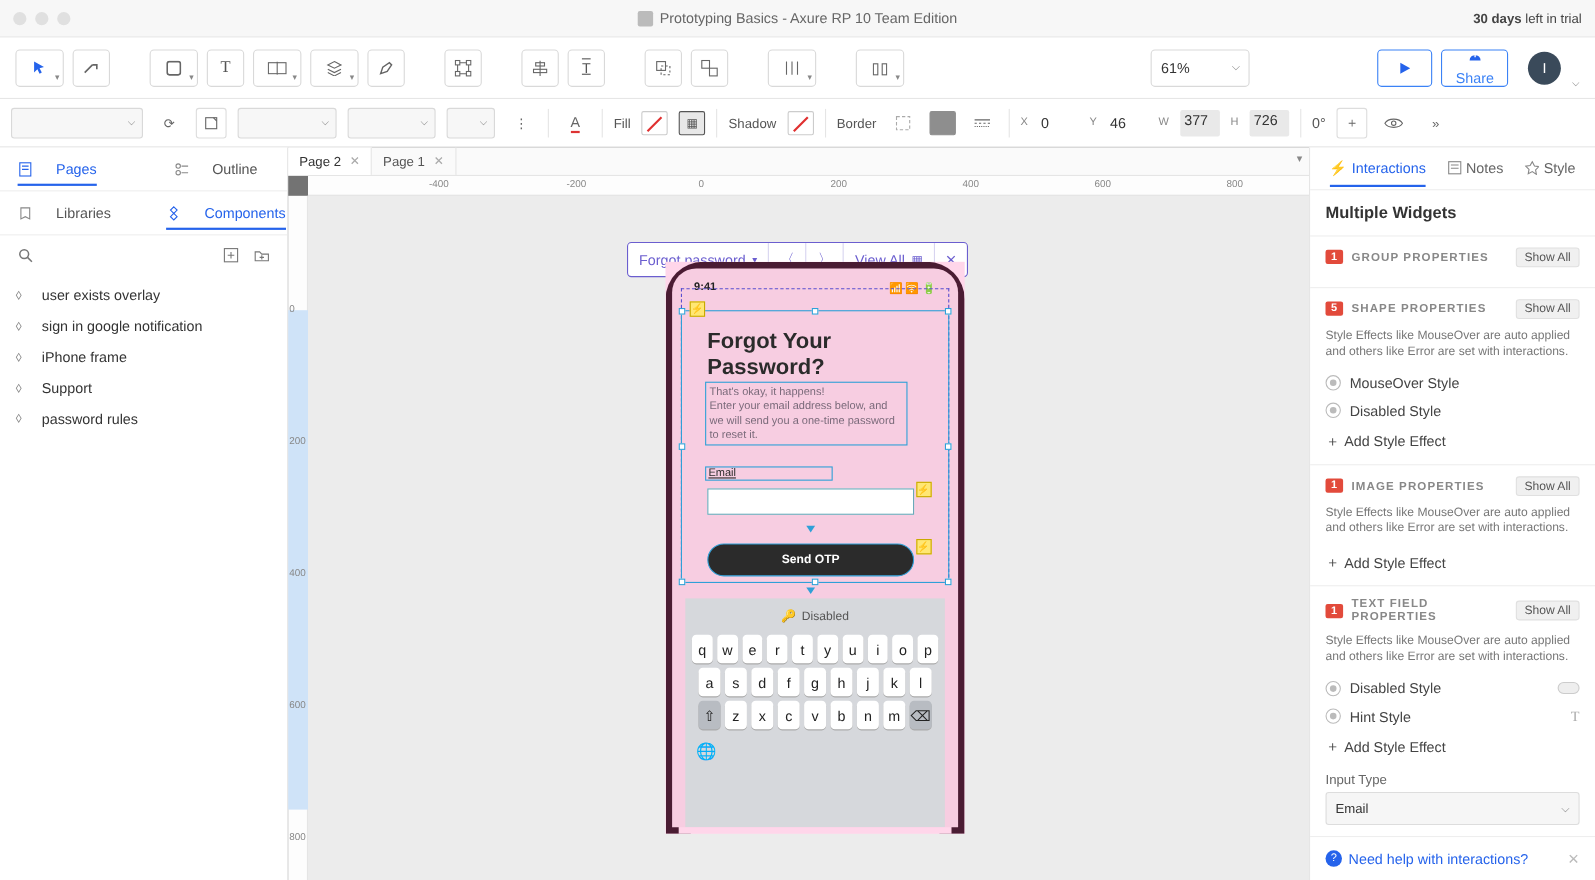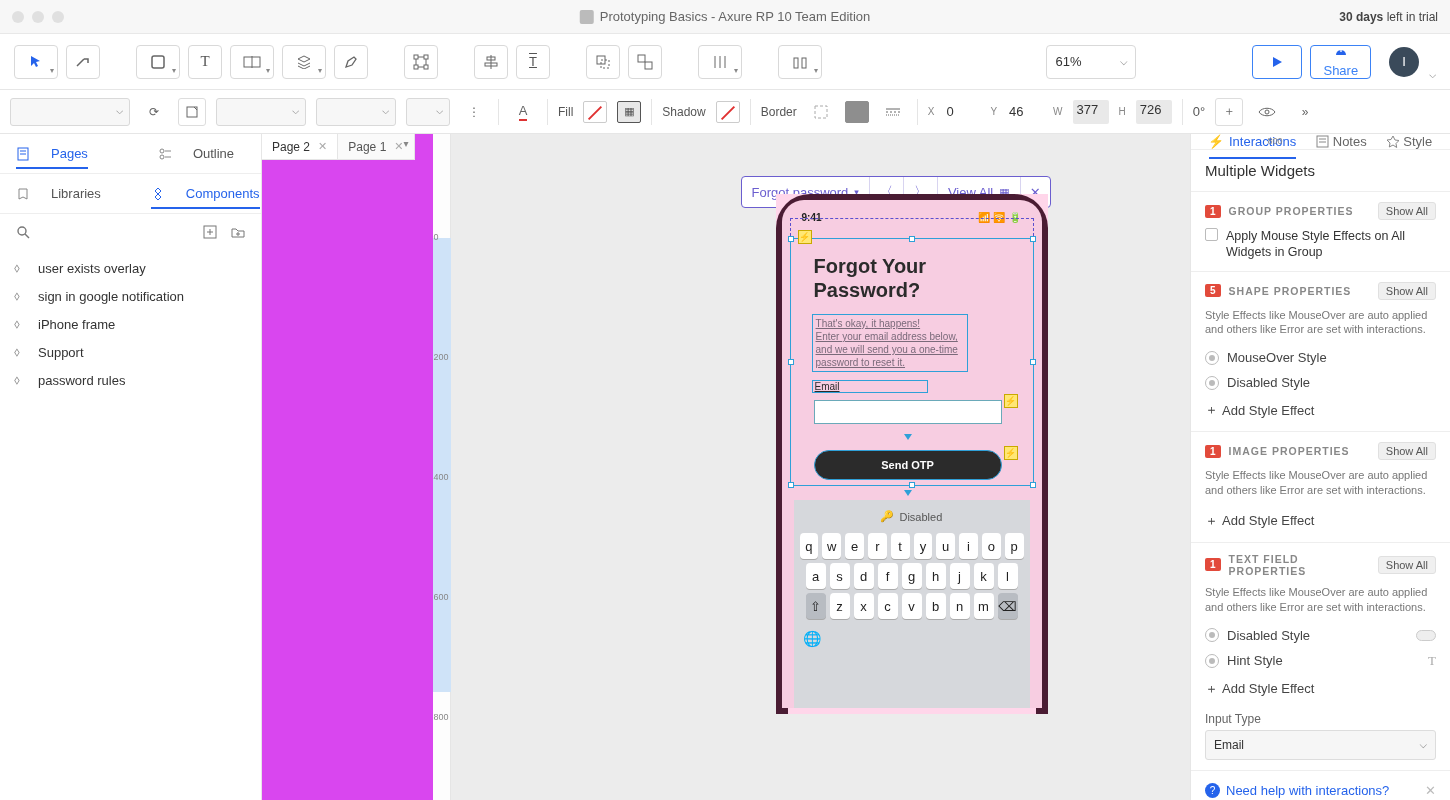--- a/index.html
+++ b/index.html
@@ -52,21 +52,21 @@
 .lp-tab.active { color:#2563eb; border-bottom: 2px solid #2563eb; padding-bottom:6px; margin-bottom:-8px;}
 .lp-tabs2 { height: 40px; display:flex; align-items:center; padding: 0 16px; gap: 50px; border-bottom: 1px solid #eee;}
 .lp-search { height: 36px; display:flex; align-items:center; padding: 0 14px; gap: 10px; justify-content: space-between; }
 .lp-search .srow { display:flex; gap:10px; }
 .lp-search .sico { width: 18px; height: 18px; display:flex; align-items:center; justify-content:center; color:#666; cursor:pointer;}
 .comp-list { padding: 4px 0;}
 .comp-item { height: 28px; display:flex; align-items:center; gap:8px; padding: 0 14px; font-size:13px; color:#333; cursor:pointer;}
 .comp-item .ci-icon { width: 16px; color:#888; }
 
 
-.center { flex: 1; display:flex; background:#d946ef; position:relative; }
+.center { flex: 1; display:flex; flex-direction:column; background:#737373; position:relative; }
 .tabbar { height: 26px; border-bottom: 1px solid #e5e5e5; display:flex; align-items:stretch; position:relative; background:#fafafa;}
 .filetab { display:flex; align-items:center; gap:8px; padding: 0 10px; font-size:12px; color:#555; border-right:1px solid #e5e5e5; cursor:pointer;}
 .filetab.active { background:#fff; color:#333; }
 .filetab .x { color:#aaa; font-size:11px; }
 .tabbar .tabcaret { position:absolute; right:6px; top:4px; color:#888; font-size:10px;}
 .ruler-h { height: 18px; background:#fdfdfd; border-bottom:1px solid #e5e5e5; position:relative; font-size:9px; color:#888; margin-left:18px;}
 .ruler-h .tick { position:absolute; top:2px; }
 .canvaswrap { flex:1; display:flex; }
 .ruler-v { width:18px; background:#fdfdfd; border-right:1px solid #e5e5e5; position:relative; font-size:9px; color:#888;}
 .ruler-v .tick { position:absolute; left:1px; writing-mode: horizontal-tb; }
@@ -107,21 +107,21 @@
 .key.wide{ width:44px; font-size:11px;}
 .key.space{ width:86px;}
 .kbbottom { height:36px; display:flex; align-items:center; padding: 0 10px;}
 .kbbottom .globe { font-size:15px; color:#555;}
 
 
 .rightpanel { width: 260px; border-left:1px solid #e6e6e6; display:flex; flex-direction:column; font-size:12px;}
 .rp-tabs { height: 40px; display:flex; align-items:center; justify-content:space-around; border-bottom:1px solid #eee; padding: 0 8px;}
 .rp-tab { display:flex; align-items:center; gap:4px; color:#666; cursor:pointer; font-size:13px;}
 .rp-tab.active { color:#2563eb; border-bottom:2px solid #2563eb; padding-bottom:8px; margin-bottom:-10px;}
-.rp-h1 { padding: 12px 14px; font-size:15px; color:#333; font-weight:400;}
+.rp-h1 { padding: 12px 14px; font-size:15px; color:#333; font-weight:700;}
 .rp-section { border-top:1px solid #eee; padding: 10px 14px;}
 .rp-sechead { display:flex; align-items:center; gap:8px; margin-bottom:8px;}
 .badge { background:#e24a3b; color:#fff; font-size:10px; font-weight:600; padding:1px 5px; border-radius:2px;}
 .sectitle { font-size:10.5px; letter-spacing:1px; color:#888; font-weight:600; flex:1;}
 .showall { background:#f0f0f0; border:1px solid #e0e0e0; border-radius:3px; padding:2px 7px; font-size:11px; color:#555; cursor:pointer;}
 .rp-desc { font-size:11px; color:#777; line-height:1.35; margin-bottom:8px;}
 .style-row { display:flex; align-items:center; gap:8px; padding: 5px 0; font-size:13px; color:#444;}
 .style-row .circ { width:14px; height:14px; border:1.5px solid #bbb; border-radius:50%; position:relative;}
 .style-row .circ::after{content:""; position:absolute; inset:3px; border-radius:50%; background:#bbb;}
 .add-effect { display:flex; align-items:center; gap:4px; padding: 6px 0 2px; font-size:13px; color:#444; cursor:pointer;}
@@ -474,21 +474,21 @@
           <div class="phone-notch"></div>
           <div class="phone-screen">
             <div class="statusbar">
               <span>9:41</span>
               <span>📶 🛜 🔋</span>
             </div>
 
             <div class="mock-heading" style="left:32px; top:54px; width:180px;">
               <span>Forgot Your</span><br><span>Password?</span>
             </div>
-            <div class="mock-body" style="left:30px; top:114px; width:156px;text-decoration:underline;" id="mock-body">That's okay, it happens!<br>Enter your email address below, and we will send you a one-time password to reset it.</div>
+            <div class="mock-body" style="left:30px; top:103px; width:184px;" id="mock-body">That's okay, it happens!<br>Enter your email address below, and we will send you a one-time password to reset it.</div>
             <div class="mock-label" style="left:30px; top:180px; width:116px;">Email</div>
             <div class="mock-input sel-box" style="left:32px; top:200px; width:188px; height:24px;"></div>
             <div class="mock-btn sel-box" style="left:32px; top:250px; width:188px; height:30px;">
                 <span>Send OTP</span>
               </div>
 
             <div class="keyboard" style="top:300px;">
               <div class="kbhead">
                   <span>🔑</span>
                   <span>Disabled</span>
@@ -571,24 +571,20 @@
         </div>
     </div>
     <div class="rp-h1">Multiple Widgets</div>
 
     <div class="rp-section">
       <div class="rp-sechead">
         <span class="badge">1</span>
         <span class="sectitle">GROUP PROPERTIES</span>
         <span class="showall">Show All</span>
       </div>
-      <div style="display:flex; gap:8px; align-items:flex-start;">
-        <span class="chk"></span>
-        <span style="font-size:12.5px;line-height:1.3;">Apply Mouse Style Effects on All Widgets in Group</span>
-      </div>
     </div>
 
     <div class="rp-section">
       <div class="rp-sechead">
         <span class="badge">5</span>
         <span class="sectitle">SHAPE PROPERTIES</span>
         <span class="showall">Show All</span>
       </div>
       <div class="rp-desc">Style Effects like MouseOver are auto applied and others like Error are set with interactions.</div>
       <div class="style-row">

